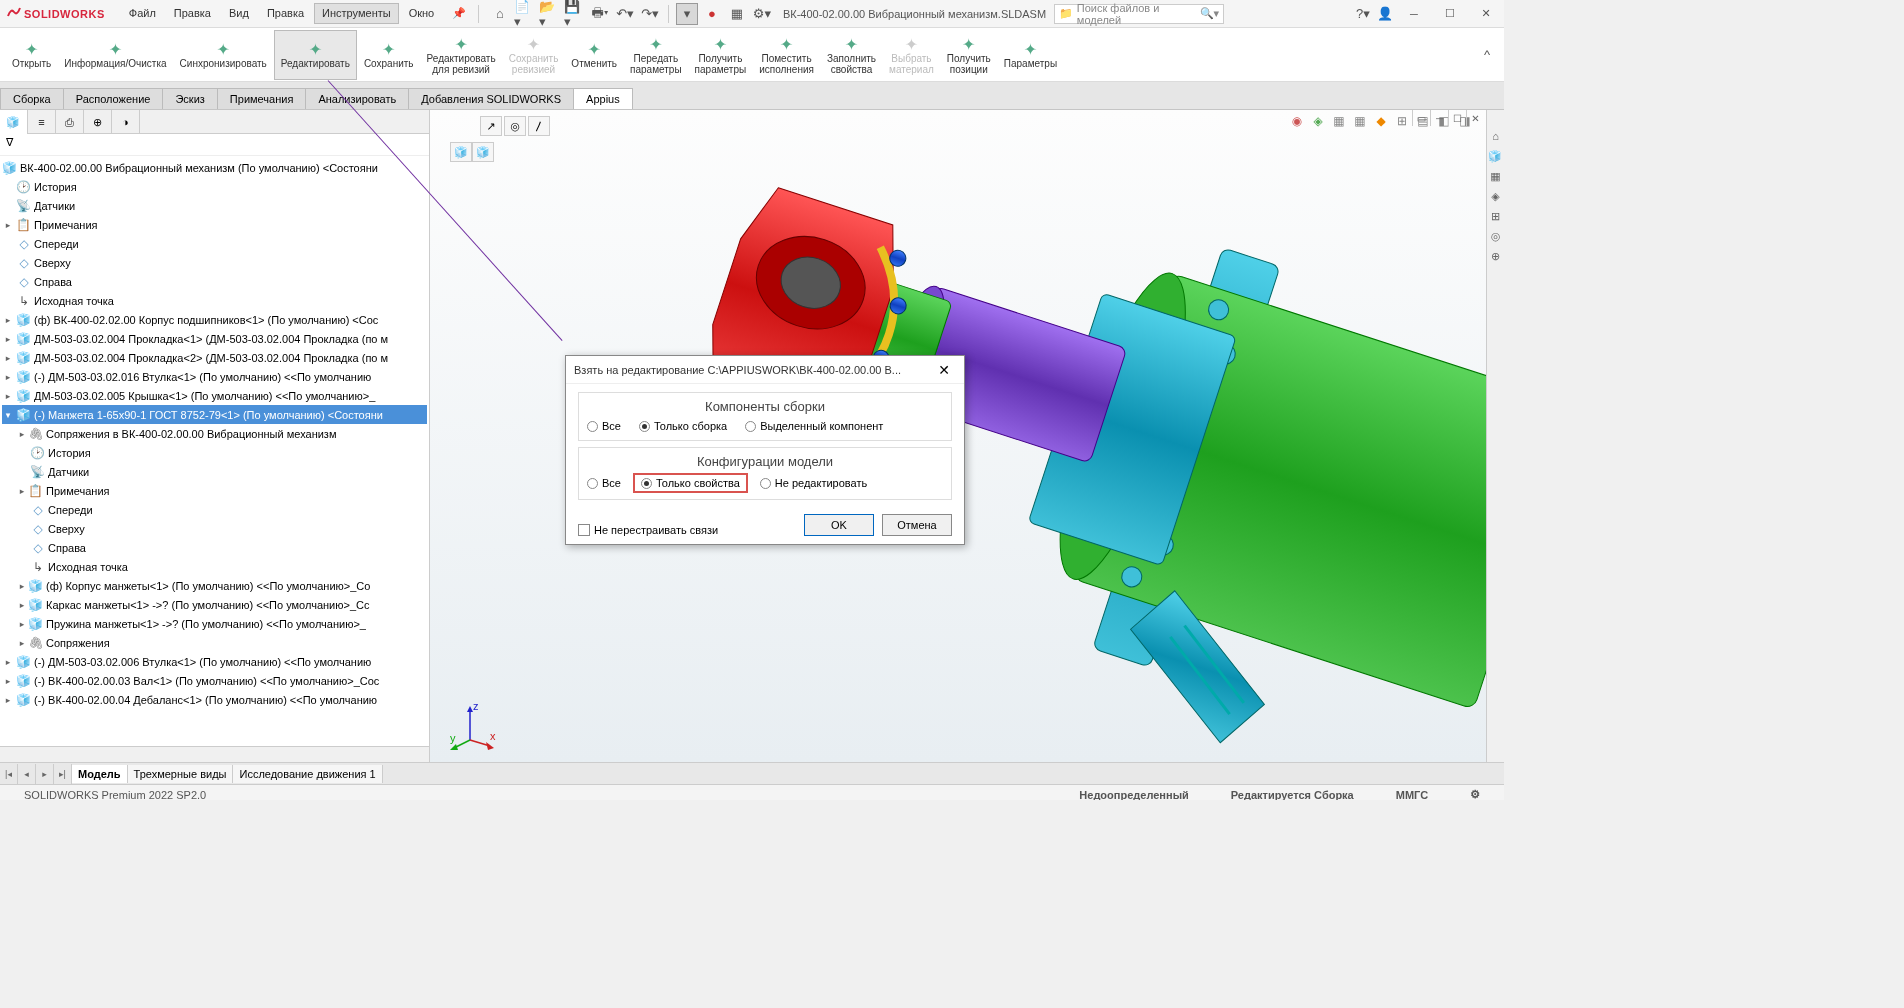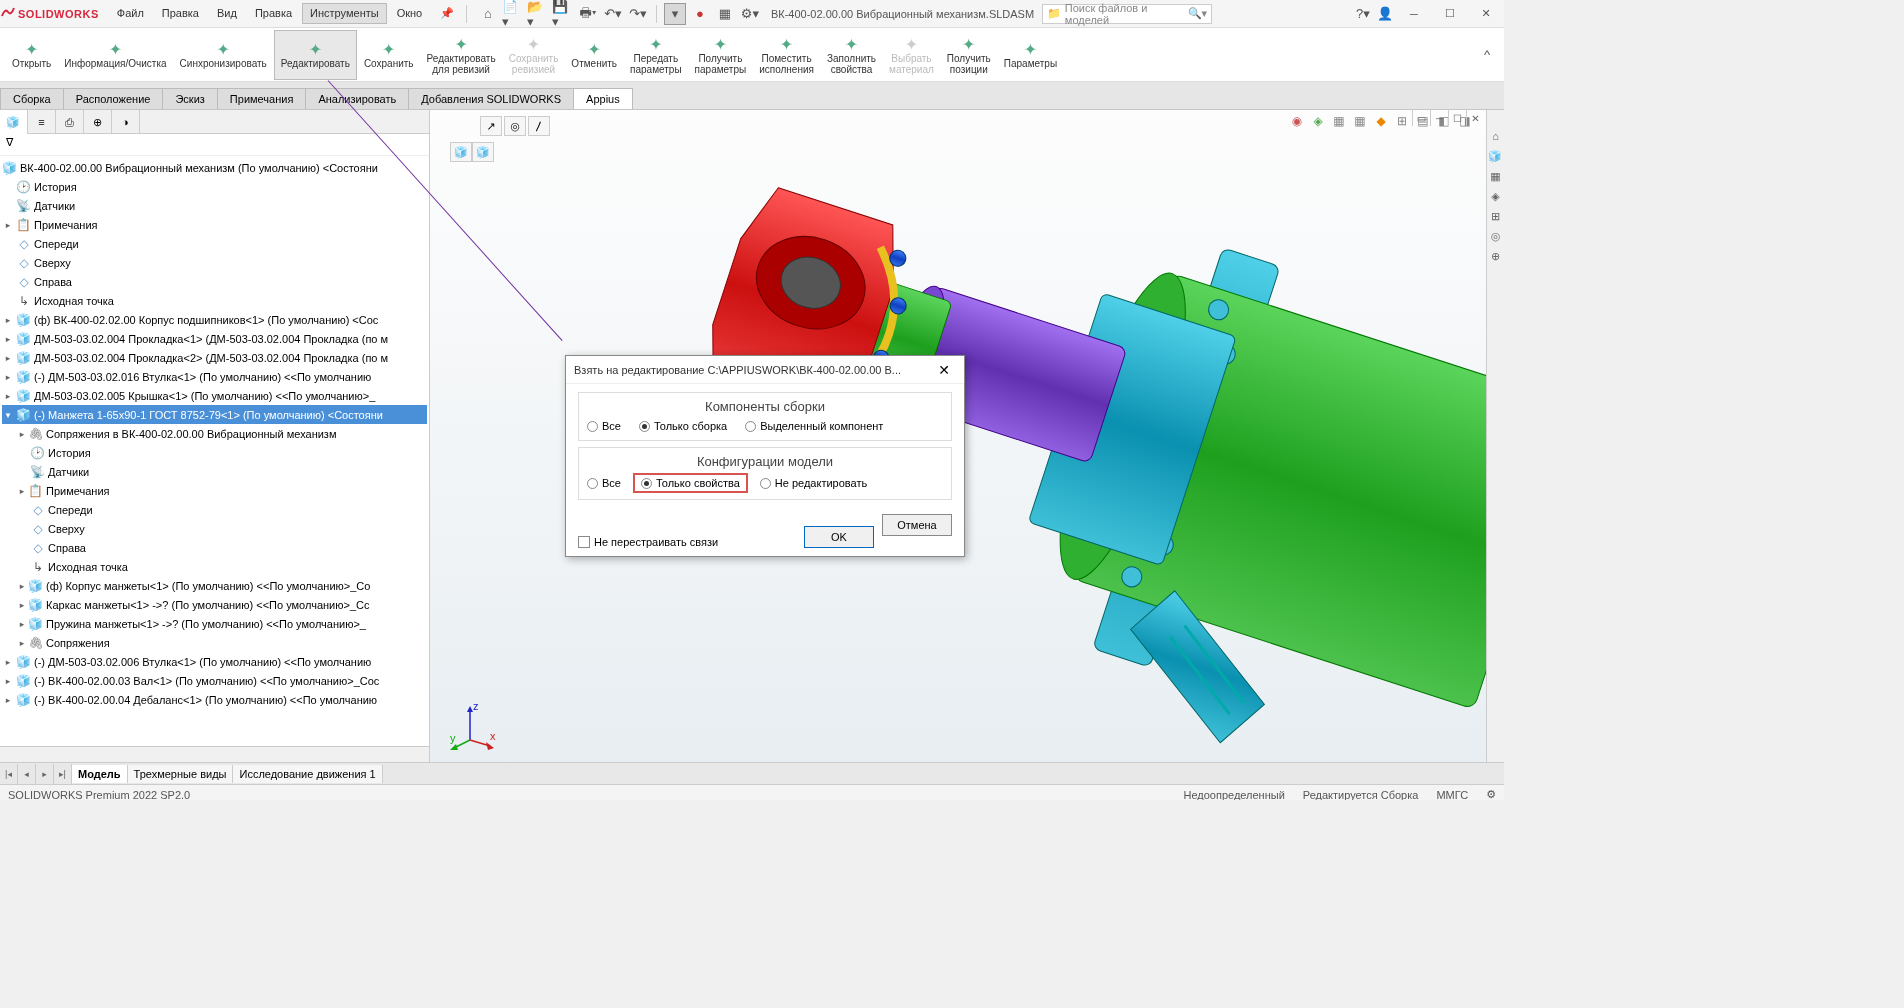--- a/index.html
+++ b/index.html
@@ -1,20 +1,20 @@
 <!DOCTYPE html>
 <html><head>
 <meta charset="utf-8">
 <style>
 * { margin: 0; padding: 0; box-sizing: border-box; font-family: "Segoe UI", Tahoma, sans-serif; font-size: 11px; }
 body { background: #f0f0f0; width: 1504px; height: 800px; overflow: hidden; position: relative; }
 
 
 .title-bar { height: 28px; background: #f5f5f5; display: flex; align-items: center; border-bottom: 1px solid #dcdcdc; }
-.logo { display: flex; align-items: center; padding: 0 0; gap: 2px; }
+.logo { display: flex; align-items: center; padding: 0 6px; gap: 2px; }
 .logo-icon { color: #d7263d; font-weight: bold; font-size: 14px; }
 .logo-text { color: #d7263d; font-weight: bold; font-size: 11px; letter-spacing: 0.5px; }
 .menu-bar { display: flex; gap: 2px; margin-left: 10px; }
 .menu-item { padding: 4px 8px; color: #333; cursor: pointer; }
 .menu-item.active { background: #e0e0e0; border: 1px solid #bbb; padding: 3px 7px; }
 .toolbar-divider { width: 1px; height: 18px; background: #ccc; margin: 0 4px; }
 .tb-icons { display: flex; align-items: center; gap: 3px; margin-left: 6px; }
 .tb-btn { width: 22px; height: 22px; display: flex; align-items: center; justify-content: center; cursor: pointer; color: #555; font-size: 13px; }
 .tb-btn.sel { background: #d8d8d8; border: 1px solid #999; }
 .doc-title { margin-left: 10px; color: #555; flex: 0 0 auto; }
@@ -85,31 +85,31 @@
 .dlg-group { border: 1px solid #ddd; margin-bottom: 6px; padding: 6px 8px 8px; position: relative; }
 .dlg-group-title { text-align: center; font-size: 13px; color: #444; margin-bottom: 6px; }
 .dlg-radios { display: flex; gap: 18px; align-items: center; justify-content: flex-start; }
 .radio { display: flex; align-items: center; gap: 4px; cursor: pointer; }
 .radio-dot { width: 11px; height: 11px; border: 1px solid #888; border-radius: 50%; display: inline-block; position: relative; }
 .radio.checked .radio-dot::after { content: ""; position: absolute; width: 5px; height: 5px; background: #333; border-radius: 50%; top: 2px; left: 2px; }
 .highlight-box { border: 2px solid #d9534f; padding: 2px 6px; margin: -2px -6px; }
 .dlg-check { display: flex; align-items: center; gap: 4px; margin-top: 4px; }
 .dlg-btns { display: flex; gap: 8px; justify-content: flex-end; margin-top: 8px; }
 .dlg-btn { width: 70px; height: 22px; border: 1px solid #888; background: #f0f0f0; cursor: pointer; }
-.dlg-btn.primary { border: 1.5px solid #0067c0; margin-top: 12px; }
+.dlg-btn.primary { border: 1.5px solid #0067c0; }
 
 
 .btm-tabs { height: 22px; background: #e8e8e8; display: flex; align-items: center; border-top: 1px solid #ccc; }
 .btm-nav { display: flex; }
 .btm-nav-btn { width: 18px; height: 20px; border-right: 1px solid #ccc; display: flex; align-items: center; justify-content: center; color: #666; cursor: pointer; font-size: 9px; }
 .btm-tab { padding: 3px 6px; border-right: 1px solid #ccc; cursor: pointer; background: #f6f6f6; }
 .btm-tab.active { background: #fff; font-weight: bold; }
-.status { height: 20px; background: #f4f4f4; border-top: 1px solid #ccc; display: flex; align-items: center; padding: 0 8px; color: #555; }
+.status { height: 20px; background: #f4f4f4; border-top: 1px solid #ccc; display: flex; align-items: center; padding: 0 24px; color: #555; gap: 24px; }
 .status .sp { flex: 1; }
-.status-item { margin-left: 18px; }
+.status-item { margin-left: 18px; font-weight: bold; }
 
 
 .anno-line { position: absolute; border-top: 1px solid #7030a0; transform-origin: left center; z-index: 50; }
 </style>
 </head>
 <body>
 
 <div class="title-bar">
   <div class="logo">
     <span class="logo-icon">

